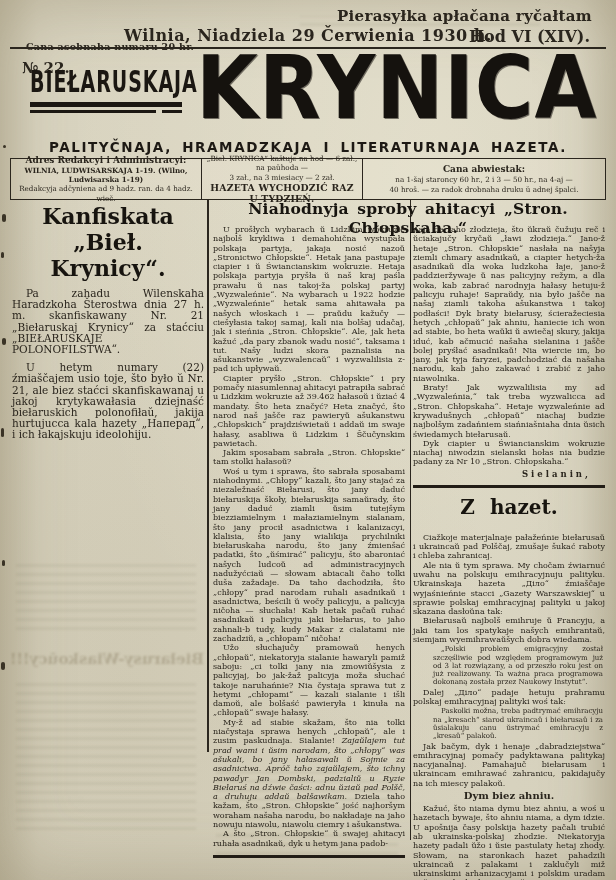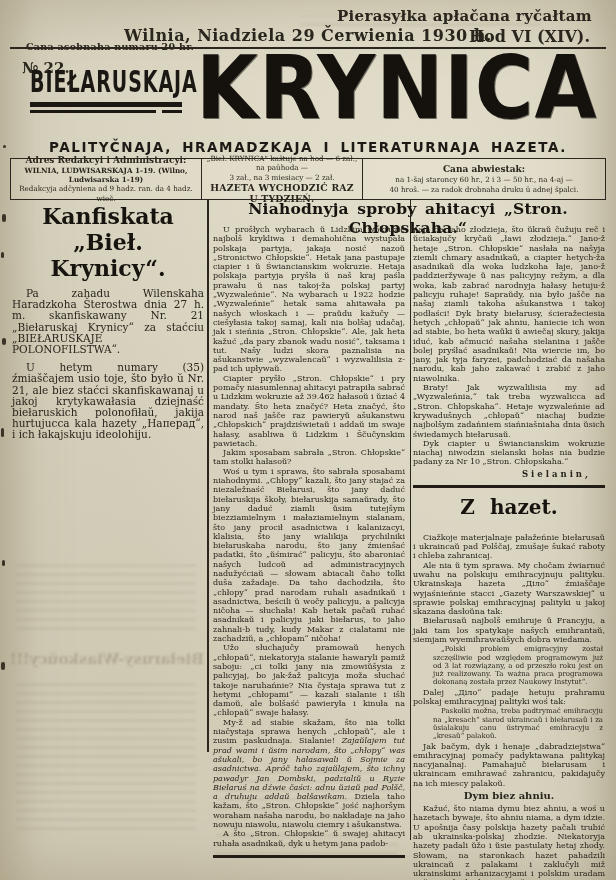--- a/index.html
+++ b/index.html
@@ -127,21 +127,21 @@
 
   <div class="abs divider1"></div>
   <div class="abs divider2"></div>
 
   <div class="abs left-art">
     <div class="left-title">
       <div>Kanfiskata</div>
       <div>„Bieł. Krynicy“.</div>
     </div>
     <p>Pa zahadu Wilenskaha Haradzkoha Šterostwa dnia 27 h. m. skanfiskawany Nr. 21 „Biełaruskaj Krynicy“ za staćciu „BIEŁARUSKAJE POLONOFILSTWA“.</p>
-    <p>U hetym numary (35) źmiaščajem usio toje, što było ŭ Nr. 21, ale biez staćci skanfiskawanaj u jakoj krytykawałasia dziejnaść biełaruskich polonofiłaŭ, jakija hurtujucca kala hazety „Наперад“, i ich łakajskuju ideolohiju.</p>
+    <p>U hetym numary (22) źmiaščajem usio toje, što było ŭ Nr. 21, ale biez staćci skanfiskawanaj u jakoj krytykawałasia dziejnaść biełaruskich polonofiłaŭ, jakija hurtujucca kala hazety „Наперад“, i ich łakajskuju ideolohiju.</p>
   </div>
 
   <div class="abs main-title">Niahodnyja sproby ahitacyi „Stron. Chłopskaha.“</div>
 
   <div class="abs mid-col bodytext">
     <p>U prošłych wybarach ŭ Lidzkim wokruzie najbolš krykliwa i demahohična wystupała polskaja partyja, jakaja nosić nazoŭ „Stronictwo Chłopskie“. Hetak jana pastupaje ciapier i ŭ Świancianskim wokruzie. Hetaja polskaja partyja pryšła ŭ naš kraj paśla prawału ŭ nas takoj-ža polskaj partyj „Wyzwaleńnie“. Na wybarach u 1922 hodzie „Wyzwaleńnie“ hetak sama ahitawała pa našych włoskach i — praŭdu kažučy — ciešyłasia takoj samaj, kali nia bolšaj udačaj, jak i sieńnia „Stron. Chłopskie“. Ale, jak heta kažuć „da pary zbanok wadu nosić“, taksama i tut. Našy ludzi skora paznalisia na ašukanstwie „wyzwalencaŭ“ i wyzwalilisia z-pad ich upływaŭ.</p>
     <p>Ciapier pryšło „Stron. Chłopskie“ i pry pomačy niasumlennaj ahitacyi patrapiła sabrać u Lidzkim wokruzie až 39.462 hałasoŭ i ŭziać 4 mandaty. Što heta značyć? Heta značyć, što narod naš jašče raz pawieryŭ ašukanstwu „Chłopskich“ prajdziświetaŭ i addaŭ im swaje hałasy, asabliwa ŭ Lidzkim i Ščučynskim pawietach.</p>
     <p>Jakim sposabam sabrała „Stron. Chłopskie“ tam stolki hałasoŭ?</p>
     <p>Woś u tym i sprawa, što sabrała sposabami niahodnymi. „Chłopy“ kazali, što jany stajać za niezaležnaść Biełarusi, što jany daduć biełaruskija škoły, biełaruskija samaŭrady, što jany daduć ziamli ŭsim tutejšym biezziamielnym i małaziamielnym sialanam, što jany procił asadnictwa i kalanizacyi, klalisia, što jany wialikija prychilniki biełaruskaha narodu, što jany źmienšać padatki, što „ŭśmirać“ palicyju, što abaroniać našych ludcoŭ ad administracyjnych nadužyćciaŭ — słowam abiacali čaho tolki duša zažadaje. Da taho dachodziła, što „chłopy“ prad narodam ruhali asadnikaŭ i asadnictwa, beścili ŭ wočy palicyju, a palicyja ničoha — słuchała! Kab hetak pačaŭ ruhać asadnikaŭ i palicyju jaki biełarus, to jaho zahnali-b tudy, kudy Makar z cialatami nie zachadziŭ, a „chłopam“ ničoha!</p>
     <p>Užo słuchajučy pramowaŭ henych „chłopaŭ“, niekatoryja sialanie hawaryli pamiž saboju: „ci tolki jany nia zmowiŭšysia z palicyjaj, bo jak-žaž palicyja moža słuchać takoje naruhańnie? Nia čystaja sprawa tut z hetymi „chłopami“ — kazali sialanie i išli damoŭ, ale bolšaść pawieryła i kinuła na „chłopaŭ“ swaje hałasy.</p>

